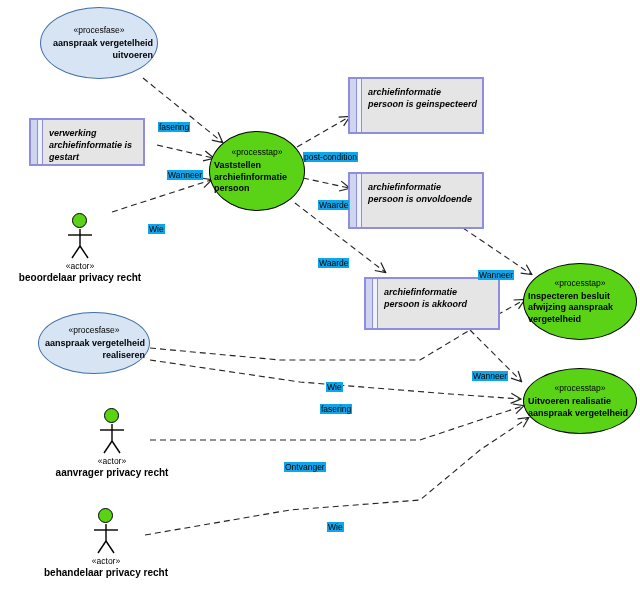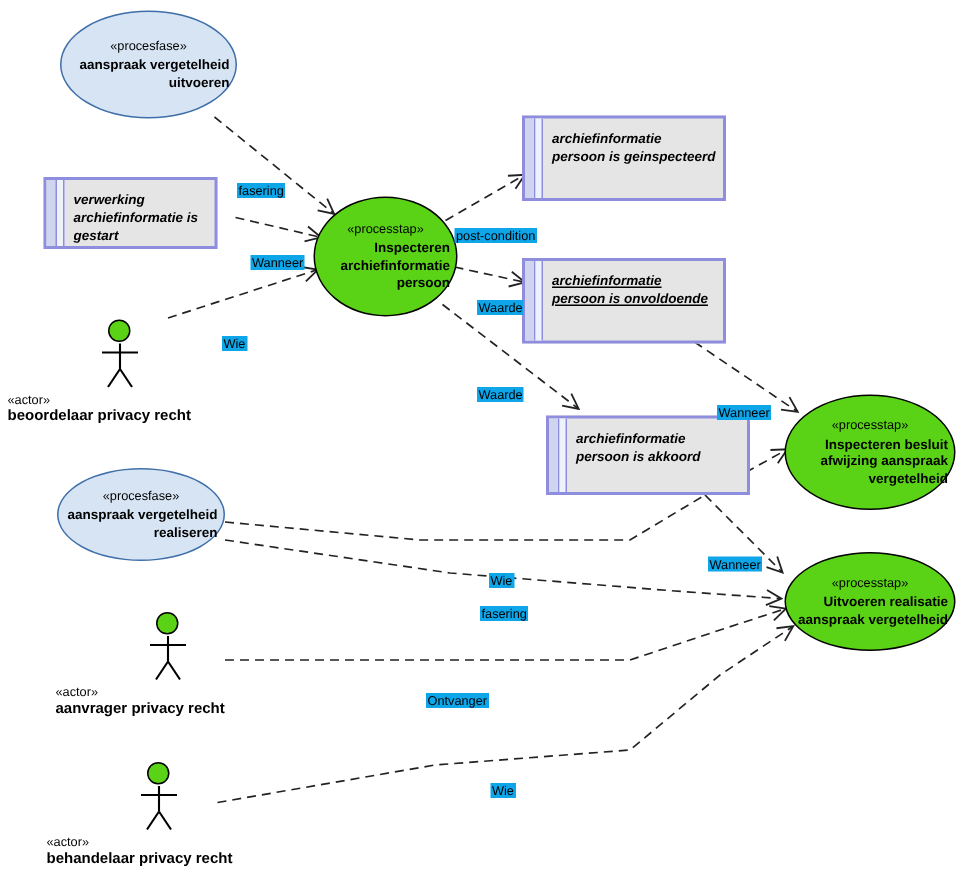--- a/index.html
+++ b/index.html
@@ -38,21 +38,21 @@
   }
   
   .ellipse-green {
     border-radius: 50%;
     background: #5ad317;
     border: 1.3px solid #000000;
     display: flex;
     flex-direction: column;
     align-items: center;
     justify-content: center;
-    text-align: right;
+    text-align: left;
     color: #000;
   }
   .stereo {
     font-size: 8.5px;
     line-height: 11px;
     margin-bottom: 2px;
     white-space: nowrap;
   }
   .nodelabel {
     font-size: 9px;
@@ -86,20 +86,21 @@
     font-weight: bold;
     font-style: italic;
     line-height: 12px;
     padding: 7px 4px 0 6px;
     color: #000;
   }
   
   .actor {
     position: absolute;
     width: 150px;
+    text-align: center;
   }
   .actor .figure {
     position: relative;
     width: 40px;
     height: 48px;
     margin: 0 auto;
   }
   .actor .head {
     position: absolute;
     left: 12px; top: 0;
@@ -174,30 +175,30 @@
 </div>
 
 <div class="node artifact" style="left:29px; top:118px; width:116px; height:48px;justify-content:space-between;">
   <div class="bar1"></div>
   <div class="bar2"></div>
   <div class="atext">verwerking archiefinformatie is gestart</div>
 </div>
 
 <div class="node ellipse-green" style="left:209px; top:131px; width:96px; height:80px;">
   <div class="stereo">«processtap»</div>
-  <div class="nodelabel">Inspecteren archiefinformatie persoon</div>
+  <div class="nodelabel">Vaststellen archiefinformatie persoon</div>
 </div>
 
 <div class="node artifact" style="left:348px; top:77px; width:136px; height:57px;">
   <div class="bar1"></div>
   <div class="bar2"></div>
   <div class="atext">archiefinformatie persoon is geinspecteerd</div>
 </div>
 
-<div class="node artifact" style="left:348px; top:172px; width:136px; height:57px;text-decoration:underline;">
+<div class="node artifact" style="left:348px; top:172px; width:136px; height:57px;">
   <div class="bar1"></div>
   <div class="bar2"></div>
   <div class="atext">archiefinformatie persoon is onvoldoende</div>
 </div>
 
 <div class="node artifact" style="left:348px; top:277px; width:136px; height:53px;margin-left:16px;">
   <div class="bar1"></div>
   <div class="bar2"></div>
   <div class="atext">archiefinformatie persoon is akkoord</div>
 </div>

